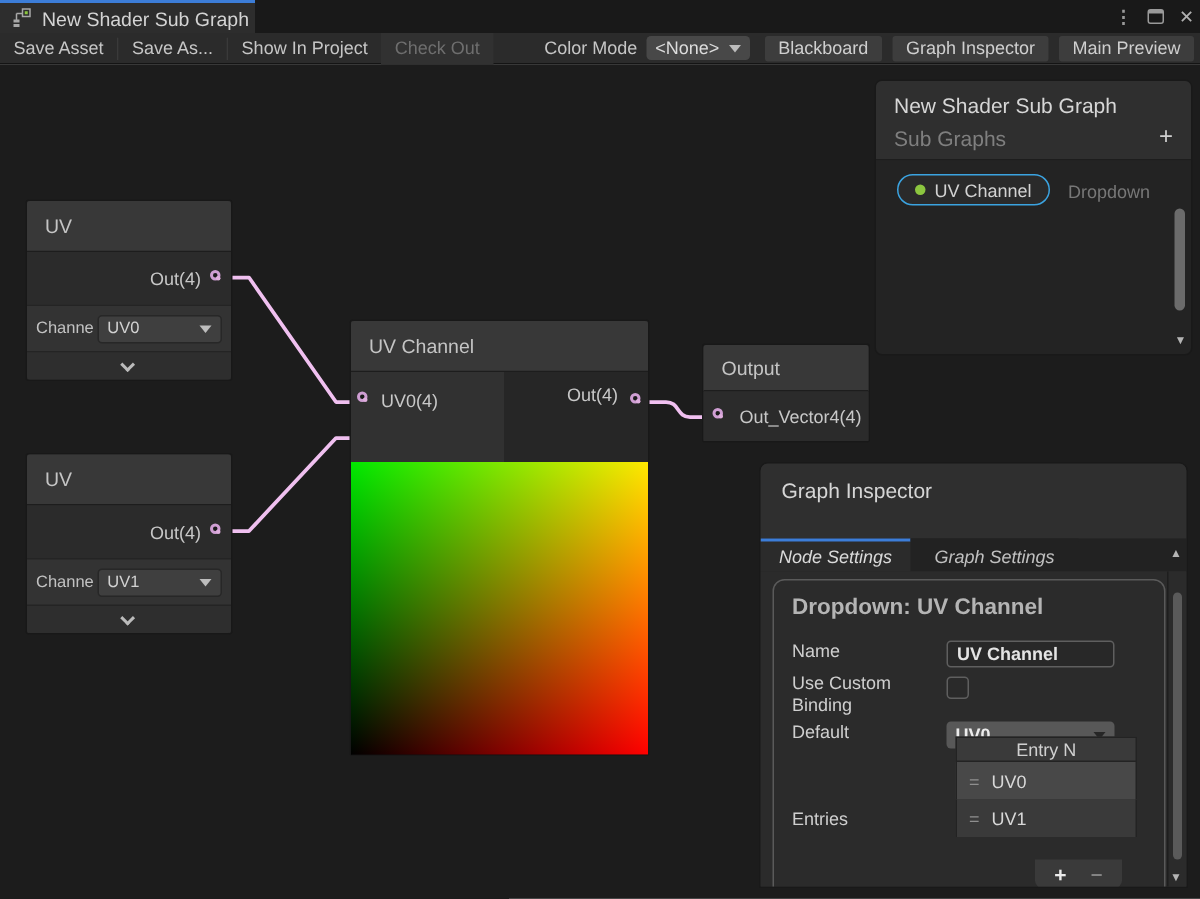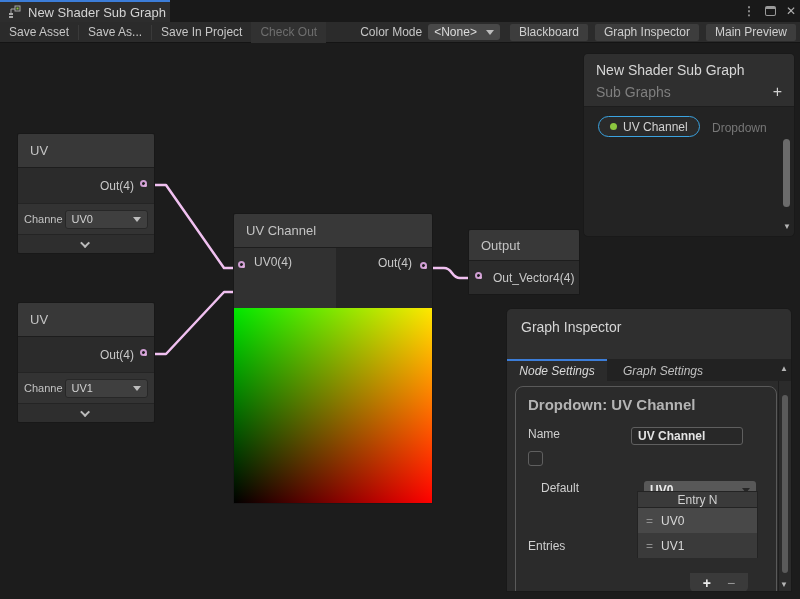--- a/index.html
+++ b/index.html
@@ -37,21 +37,21 @@
   .out-row { position:relative; height:35px; display:flex; align-items:center; justify-content:flex-end; padding-right:20px; font-size:12px; background:#2b2b2b; }
   .ctl-row { height:31px; background:#333333; display:flex; align-items:center; padding:0 6px; border-top:1px solid #242424; }
   .ctl-label { font-size:11px; color:#c2c2c2; overflow:hidden; white-space:nowrap; max-width:46px; }
   .node-select { flex:1; height:19px; margin-left:2px; background:#3f3f3f; border:1px solid #272727; border-radius:3px; display:flex; align-items:center; justify-content:space-between; padding:0 6px; font-size:11px; color:#d2d2d2; }
   .collapse-row { height:19px; background:#2e2e2e; border-top:1px solid #242424; display:flex; align-items:center; justify-content:center; border-radius:0 0 2px 2px; }
   .chev-down { width:7px; height:7px; border-left:2px solid #bbb; border-bottom:2px solid #bbb; transform:rotate(-45deg) translateY(-2px); }
 
   .uvch-ports { display:flex; height:60px; }
   .uvch-left { width:102px; background:#313131; padding-top:7px; }
   .uvch-right { flex:1; background:#262626; position:relative; }
-  .in-row { position:relative; height:24px; display:flex; align-items:flex-start; padding-left:20px; font-size:12px; color:#c8c8c8; }
+  .in-row { position:relative; height:24px; display:flex; align-items:center; padding-left:20px; font-size:12px; color:#c8c8c8; }
   .in-row .port { left:4px; top:6px; }
   .uvch-out { position:absolute; right:20px; top:8px; font-size:12px; }
   .preview { width:198px; height:195px; background-image:linear-gradient(to top, #000000, #00e800), linear-gradient(to right, #000000, #ff0000); background-blend-mode:screen; }
 
   .outnode-row { position:relative; height:33px; display:flex; align-items:center; padding-left:24px; font-size:12px; background:#2b2b2b; }
 
   
   .blackboard { position:absolute; left:583px; top:10px; width:212px; height:184px; background:#232323; border:1px solid #191919; border-radius:5px; overflow:hidden; }
   .bb-header { background:#2f2f2f; padding:8px 12px 6px 12px; border-bottom:1px solid #1d1d1d; }
   .bb-title { font-size:14px; color:#d6d6d6; margin-bottom:6px; white-space:nowrap; }
@@ -120,21 +120,21 @@
       <span class="maxbox"></span>
       <span class="closex">✕</span>
     </div>
   </div>
 
   <div class="toolbar">
     <div class="tb-btn">Save Asset</div>
     <div class="tb-sep"></div>
     <div class="tb-btn">Save As...</div>
     <div class="tb-sep"></div>
-    <div class="tb-btn">Save In Project</div>
+    <div class="tb-btn">Show In Project</div>
     <div class="tb-btn tb-disabled">Check Out</div>
     <span class="tb-label">Color Mode</span>
     <div class="tb-dropdown">
       <span>&lt;None&gt;</span>
       <span class="dd-arrow"></span>
     </div>
     <div class="tb-toggle">Blackboard</div>
     <div class="tb-toggle">Graph Inspector</div>
     <div class="tb-toggle" style="margin-right:4px;">Main Preview</div>
   </div>
@@ -241,24 +241,25 @@
       <div class="gi-content">
         <div class="gi-box">
           <div class="gi-section-title">Dropdown: UV Channel</div>
 
           <div class="gi-row" style="top:40px;">
             <span class="gi-label">Name</span>
             <div class="gi-input">UV Channel</div>
           </div>
 
           <div class="gi-row" style="top:61px;">
+            <span class="gi-label" style="width:95px; margin-right:8px;">Use Custom Binding</span>
             <div class="gi-checkbox" style="margin-top:3px;"></div>
           </div>
 
-          <div class="gi-row" style="top:94px;margin-left:13px;">
+          <div class="gi-row" style="top:94px;">
             <span class="gi-label">Default</span>
             <div class="gi-dd">
               <span>UV0</span>
               <span class="dd-arrow"></span>
             </div>
           </div>
 
           <div class="gi-row" style="top:152px;">
             <span class="gi-label">Entries</span>
           </div>

